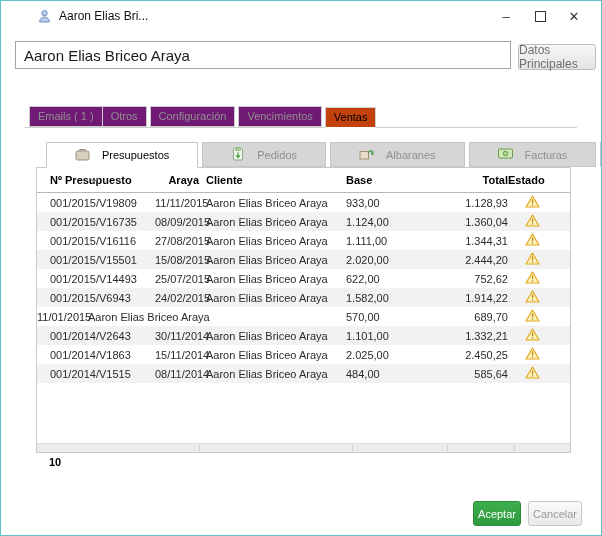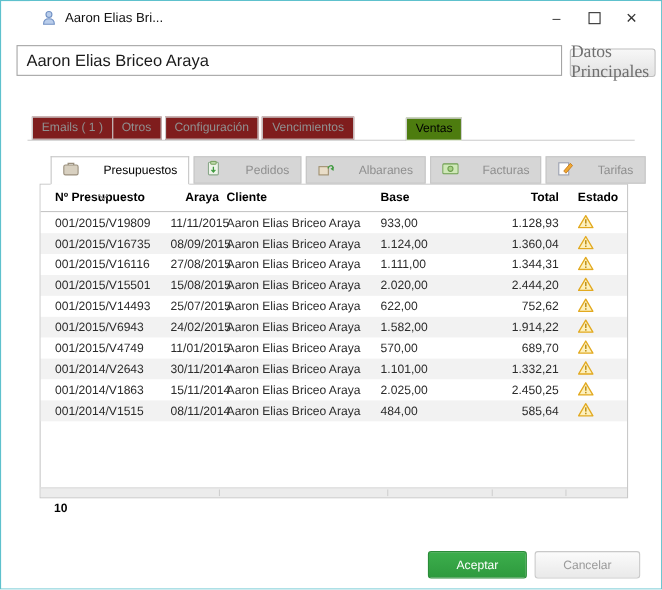--- a/index.html
+++ b/index.html
@@ -13,54 +13,54 @@
   .app-icon{margin-left:10px;display:flex;}
   .win-title{margin-left:7px;font-size:12px;color:#111;}
   .win-controls{margin-left:auto;display:flex;height:30px;}
   .ctrl{width:34px;height:30px;display:flex;align-items:center;justify-content:center;font-size:13px;color:#333;cursor:default;}
   .ctrl.max span{display:block;width:9px;height:9px;border:1px solid #333;}
   
   .name-input{position:absolute;left:14px;top:40px;width:478px;height:26px;border:1px solid #a5a5a5;
     font-family:"Liberation Sans",sans-serif;font-size:15px;color:#1a1a1a;padding:0 8px;outline:none;}
   .datos-btn{position:absolute;left:517px;top:43px;width:76px;height:24px;
     background:linear-gradient(#f7f7f7,#e3e3e3);border:1px solid #bdbdbd;border-radius:3px;
-    font-size:16px;color:#6f6f6f;display:flex;align-items:center;justify-content:center;cursor:default;font-family:Liberation Serif, serif;}
+    font-size:12px;color:#6f6f6f;display:flex;align-items:center;justify-content:center;cursor:default;}
   
   .tabstrip{position:absolute;left:24px;right:24px;top:105px;display:flex;align-items:flex-end;
     border-bottom:1px solid #cfcfcf;padding-left:4px;}
-  .tab{font-size:11px;padding:3px 8px 4px;background:#7f1d1d;color:#909090;border:1px solid #cccccc;
+  .tab{font-size:11px;padding:3px 8px 4px;background:#701a75;color:#909090;border:1px solid #cccccc;
     margin-right:3px;white-space:nowrap;cursor:default;}
   .tab.joined{margin-right:0;border-right:none;}
-  .tab.active{background:#4d7c0f;color:#000;border:1px solid #cfcfcf;border-bottom:1px solid #fff;margin-bottom:-1px;z-index:2;margin-left:44px;}
+  .tab.active{background:#c2410c;color:#000;border:1px solid #cfcfcf;border-bottom:1px solid #fff;margin-bottom:-1px;z-index:2;}
   
   .subtabs{position:absolute;left:45px;top:141px;display:flex;z-index:3;}
-  .subtab{display:flex;align-items:center;gap:22px;font-size:11px;color:#8f8f8f;background:#d6d6d6;
-    border:1px solid #c6c6c6;padding:0 10px;margin-right:4px;height:25px;box-sizing:border-box;cursor:default;white-space:nowrap;}
+  .subtab{display:flex;align-items:center;gap:12px;font-size:11px;color:#8f8f8f;background:#d6d6d6;
+    border:1px solid #c6c6c6;padding:0 28px;margin-right:4px;height:25px;box-sizing:border-box;cursor:default;white-space:nowrap;}
   .subtab.active{background:#fff;color:#000;height:26px;border-bottom:1px solid #fff;margin-bottom:-1px;}
   
   .grid{position:absolute;left:35px;top:166px;width:533px;height:284px;border:1px solid #c9c9c9;background:#fff;}
   .grid-chevron{position:absolute;top:1px;left:52px;z-index:4;}
   .thead{display:flex;height:24px;align-items:center;border-bottom:1px solid #b8b8b8;
     font-weight:bold;font-size:11px;color:#000;background:#fff;}
   .trow{display:flex;height:19px;align-items:center;font-size:11px;color:#2b2b2b;background:#fff;}
   .trow.alt{background:#f2f2f2;}
   .col-num{width:118px;padding-left:13px;box-sizing:border-box;text-align:left;overflow:hidden;white-space:nowrap;}
   .col-fecha{width:44px;text-align:right;white-space:nowrap;}
   .col-cliente{flex:1;padding-left:7px;text-align:left;overflow:hidden;white-space:nowrap;}
   .col-base{width:95px;white-space:nowrap;}
   .col-total{width:67px;text-align:right;white-space:nowrap;}
-  .col-estado{width:62px;box-sizing:border-box;text-align:right;padding-right:8px;}
+  .col-estado{width:62px;box-sizing:border-box;padding-right:8px;}
   .trow .col-estado{display:flex;align-items:center;justify-content:center;padding-right:14px;}
   .gfoot{position:absolute;bottom:0;left:0;right:0;height:8px;background:#ececec;border-top:1px solid #dcdcdc;}
   .gfoot i{position:absolute;top:1px;bottom:1px;width:1px;background:#cfcfcf;}
   .gfoot i.d1{left:162px}.gfoot i.d2{left:315px}.gfoot i.d3{left:410px}.gfoot i.d4{left:477px}
   .count-label{position:absolute;left:48px;top:455px;font-size:11px;font-weight:bold;color:#000;}
   
   .dialog-buttons{position:absolute;right:19px;top:500px;display:flex;gap:7px;}
-  .btn{height:23px;font-size:11px;border-radius:3px;padding:0 25px;display:flex;align-items:center;cursor:default;}
+  .btn{height:23px;font-size:11px;border-radius:3px;padding:0 4px;display:flex;align-items:center;cursor:default;}
   .btn-aceptar{background:linear-gradient(#3cae4c,#2e9a3e);border:1px solid #2a8c38;color:#fff;}
   .btn-cancelar{background:linear-gradient(#fbfbfb,#e9e9e9);border:1px solid #c9c9c9;color:#9a9a9a;}
 </style>
 </head>
 <body>
 
 <div class="window">
 
   <div class="titlebar">
     <span class="app-icon">
@@ -245,21 +245,20 @@
       <span>
         <svg width="15" height="13" viewBox="0 0 15 13">
           <path d="M7.5 1 L14 12 H1 Z" fill="#fdf0bc" stroke="#e2a91f" stroke-width="1.2" stroke-linejoin="round"></path>
           <rect x="6.9" y="4.3" width="1.3" height="3.9" fill="#b98a10"></rect>
           <rect x="6.9" y="9.2" width="1.3" height="1.4" fill="#b98a10"></rect>
         </svg>
       </span>
     </span>
   </div>
         <div class="trow">
-    <span class="col-num">001/2015/V4749</span>
     <span class="col-fecha">11/01/2015</span>
     <span class="col-cliente">Aaron Elias Briceo Araya</span>
     <span class="col-base">570,00</span>
     <span class="col-total">689,70</span>
     <span class="col-estado">
       <span>
         <svg width="15" height="13" viewBox="0 0 15 13">
           <path d="M7.5 1 L14 12 H1 Z" fill="#fdf0bc" stroke="#e2a91f" stroke-width="1.2" stroke-linejoin="round"></path>
           <rect x="6.9" y="4.3" width="1.3" height="3.9" fill="#b98a10"></rect>
           <rect x="6.9" y="9.2" width="1.3" height="1.4" fill="#b98a10"></rect>

